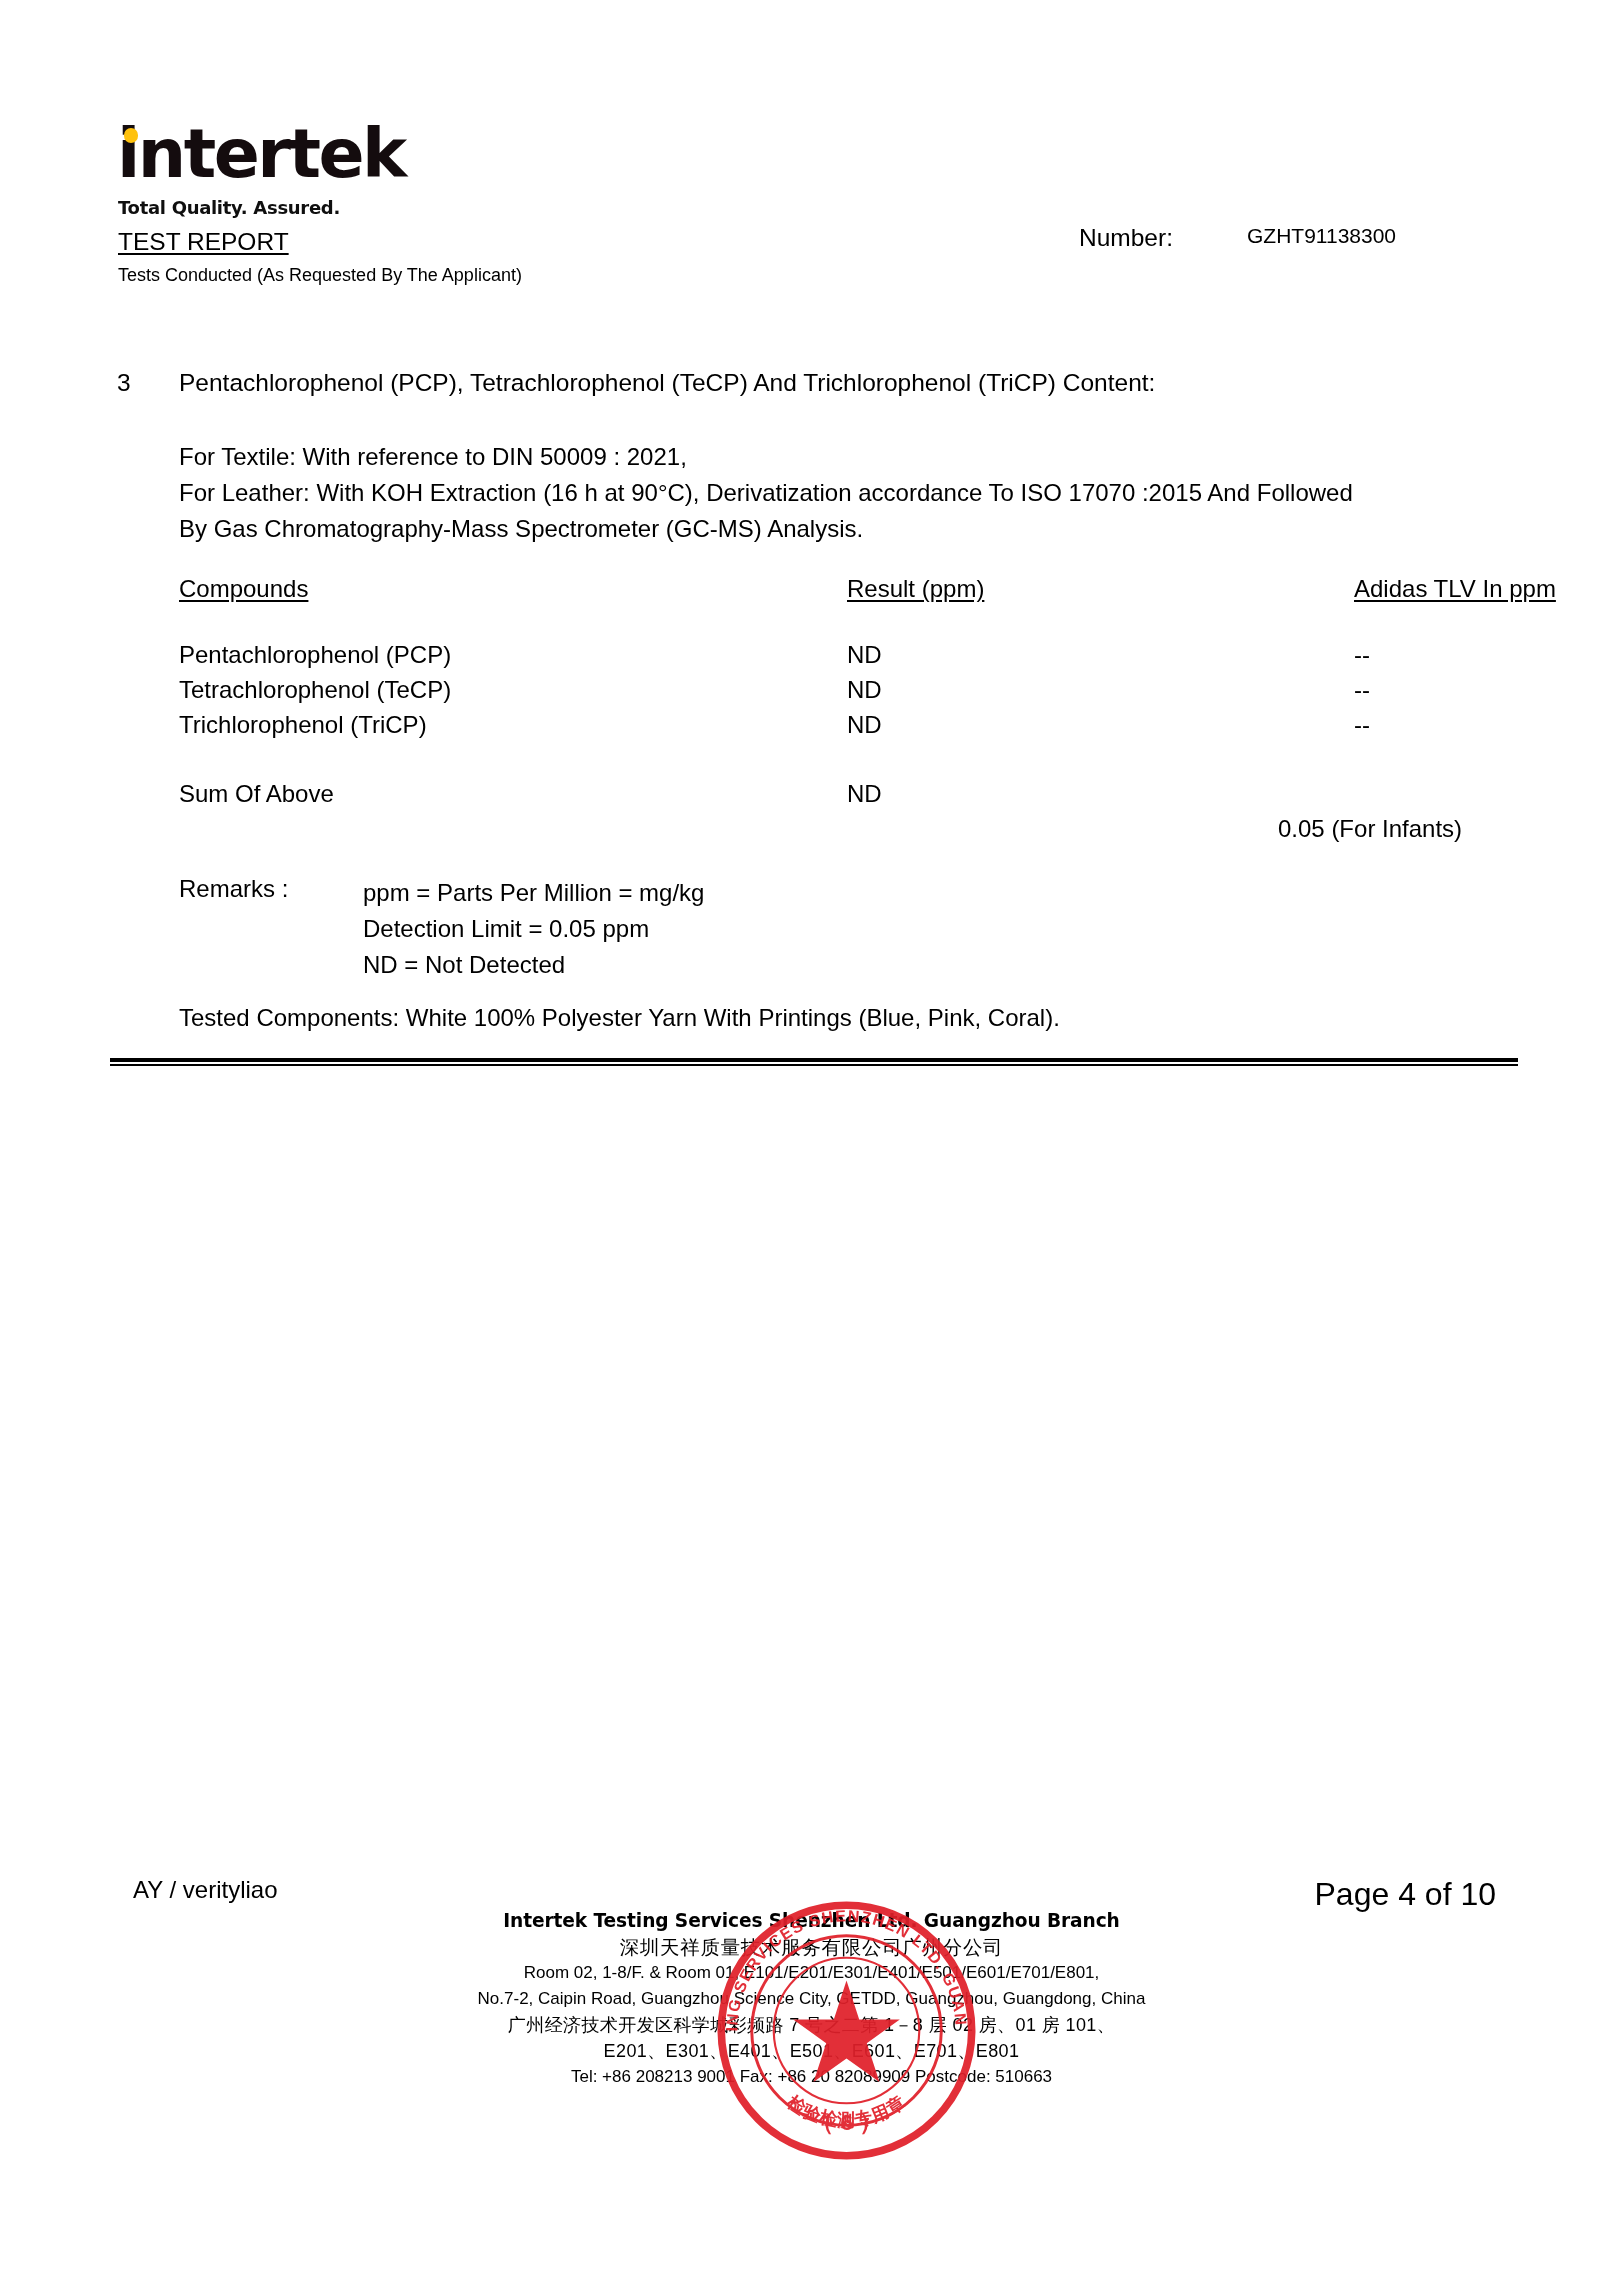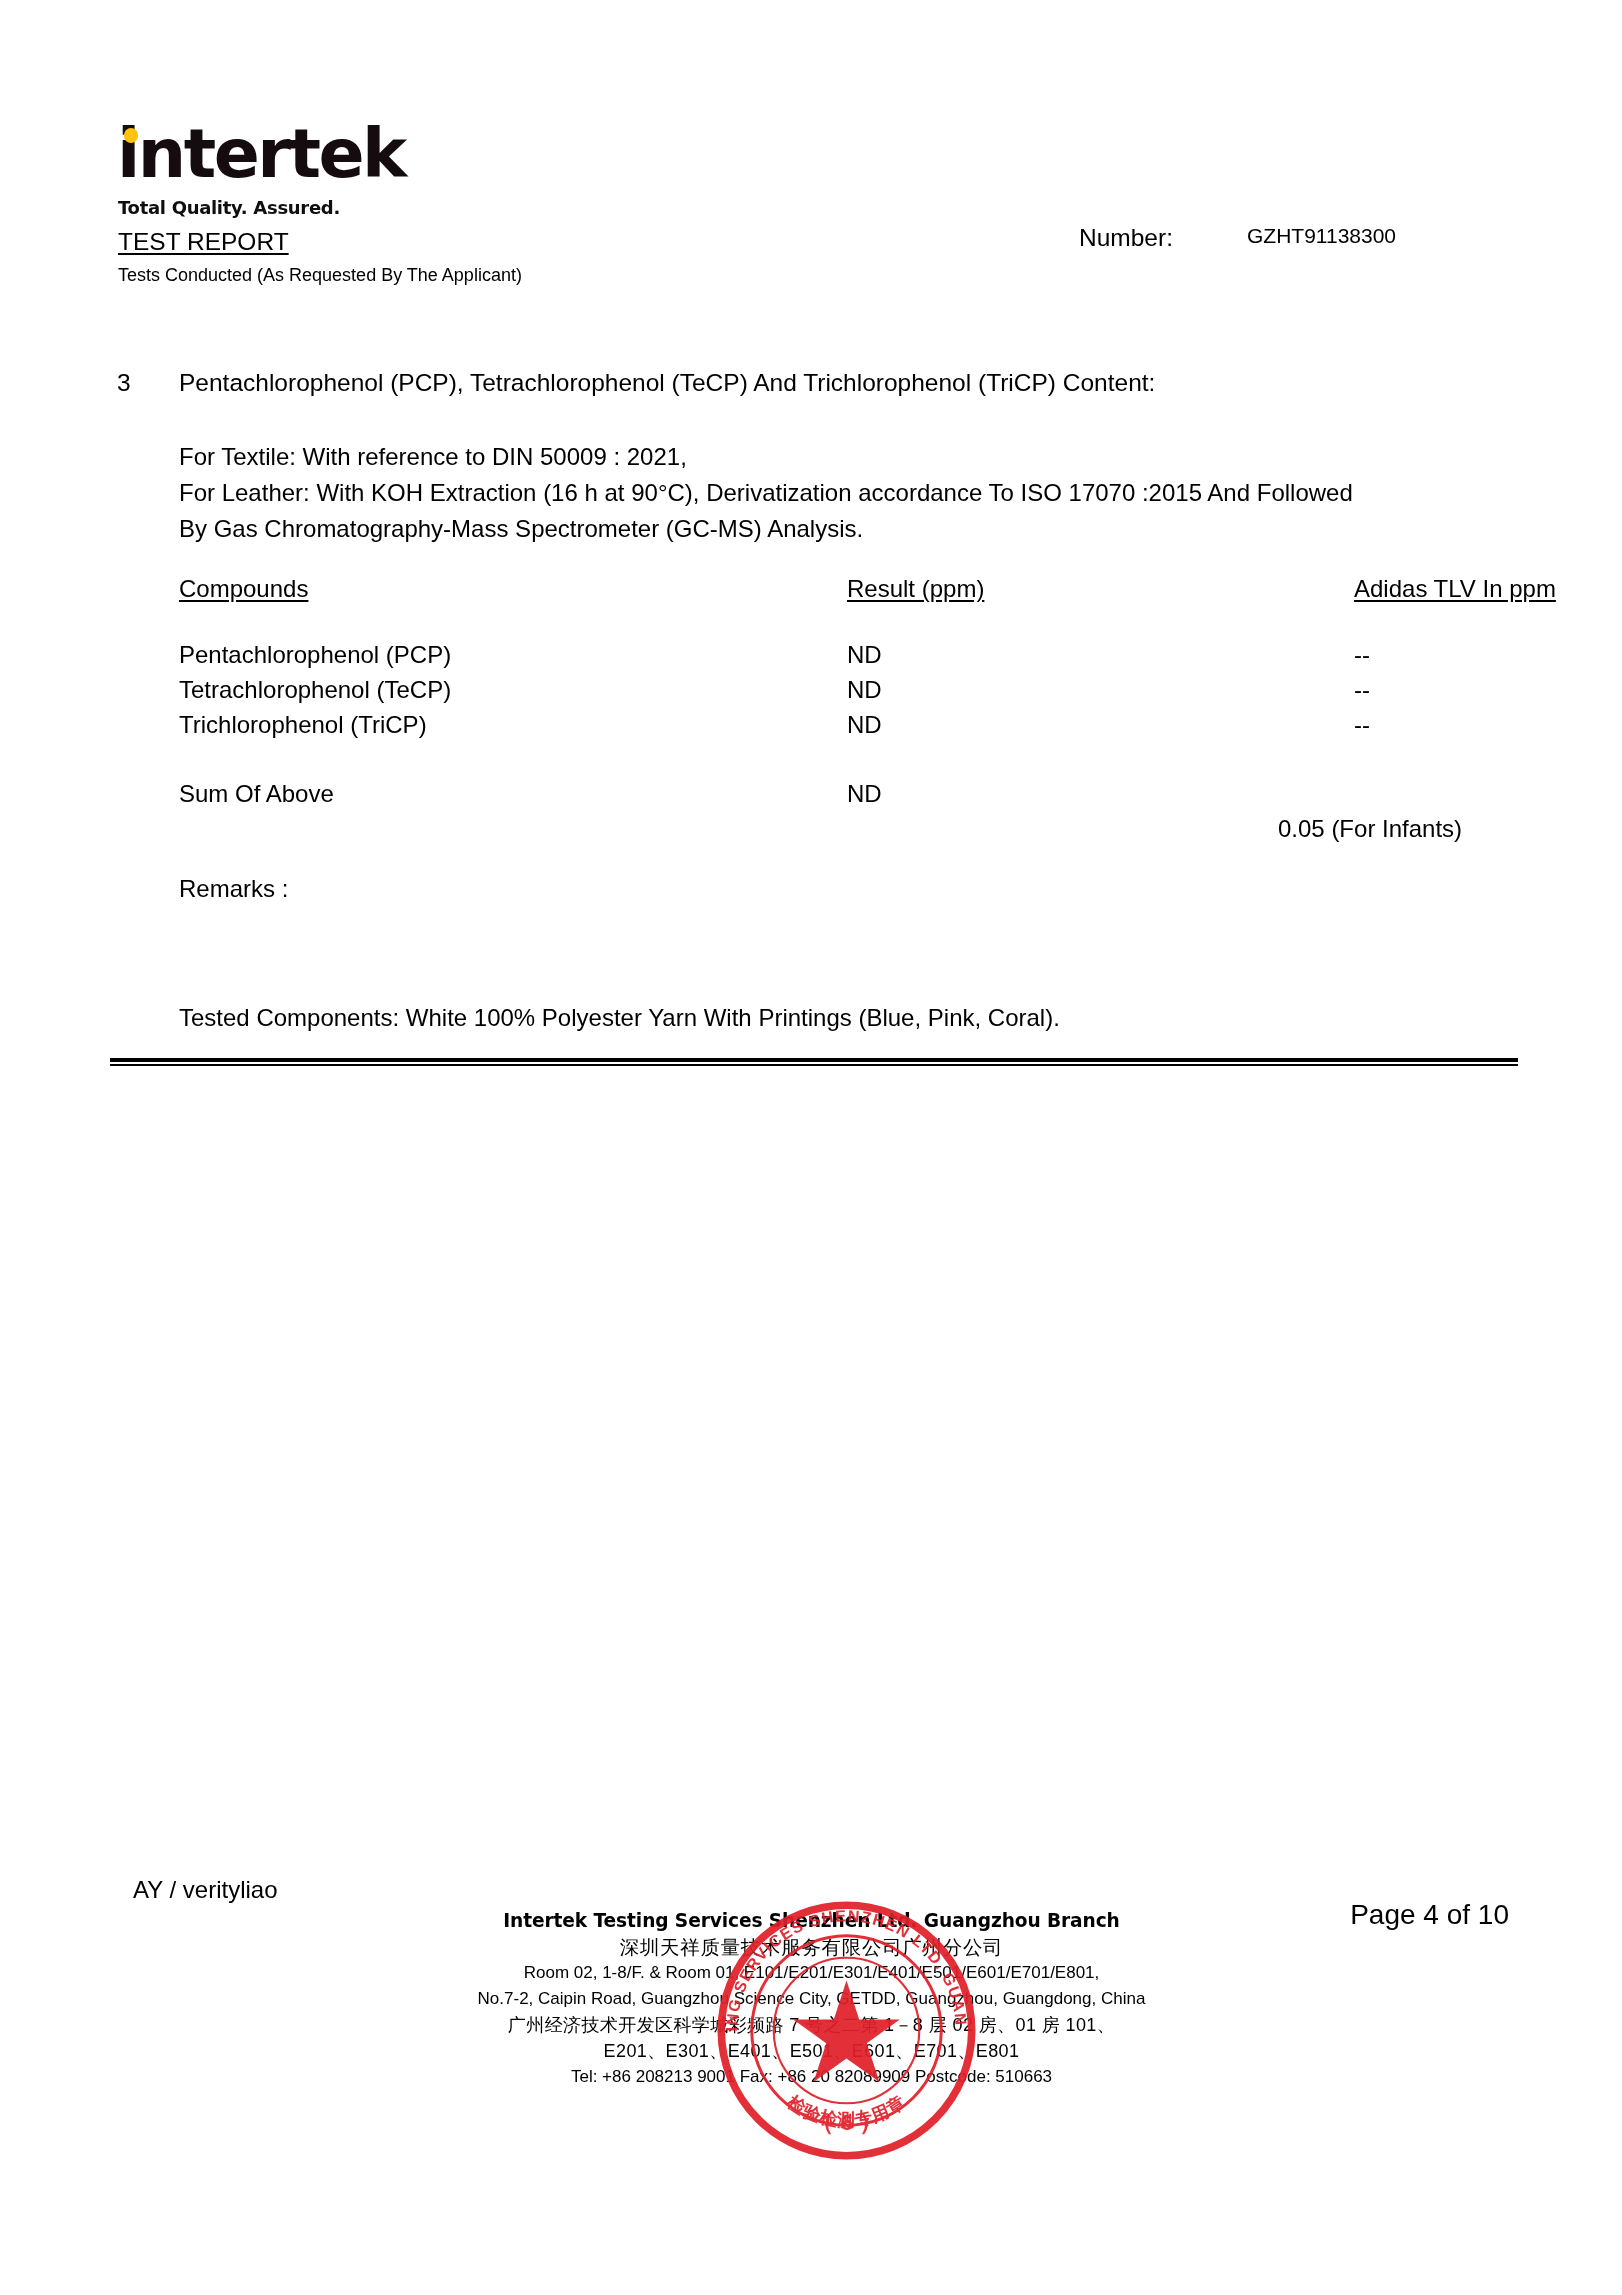--- a/index.html
+++ b/index.html
@@ -192,24 +192,23 @@
   }
   .footer-left {
     position: absolute;
     left: 117px;
     top: 0;
     font-size: 24px;
     margin-left: 16px;
   }
   .footer-right {
     position: absolute;
-    right: 114px;
+    right: 127px;
     top: 0;
-    font-size: 28px;
-    margin-top: 23px;
+    font-size: 32px;
   }
   .footer-center {
     position: absolute;
     left: 0; right: 0;
     top: 32px;
     text-align: center;
     line-height: 26px;
   }
   .fc-title {
     font-family: "DejaVu Sans", sans-serif;
@@ -306,20 +305,25 @@
       <span class="c-name">Sum Of Above</span>
       <span class="c-result">ND</span>
     </div>
 
     <div class="row">
       <span class="c-tlv-wide">0.05 (For Infants)</span>
     </div>
   </div>
 
   <div class="remarks-label">Remarks :</div>
+  <div class="remarks-list">
+    <div>ppm = Parts Per Million = mg/kg</div>
+    <div>Detection Limit = 0.05 ppm</div>
+    <div>ND = Not Detected</div>
+  </div>
 
   <div class="tested-components">Tested Components: White 100% Polyester Yarn With Printings (Blue, Pink, Coral).</div>
 
   <div class="hr-double"></div>
 
   <div class="footer">
     <div class="footer-left">AY / verityliao</div>
     <div class="footer-right">Page 4 of 10</div>
 
     <div class="footer-center">

